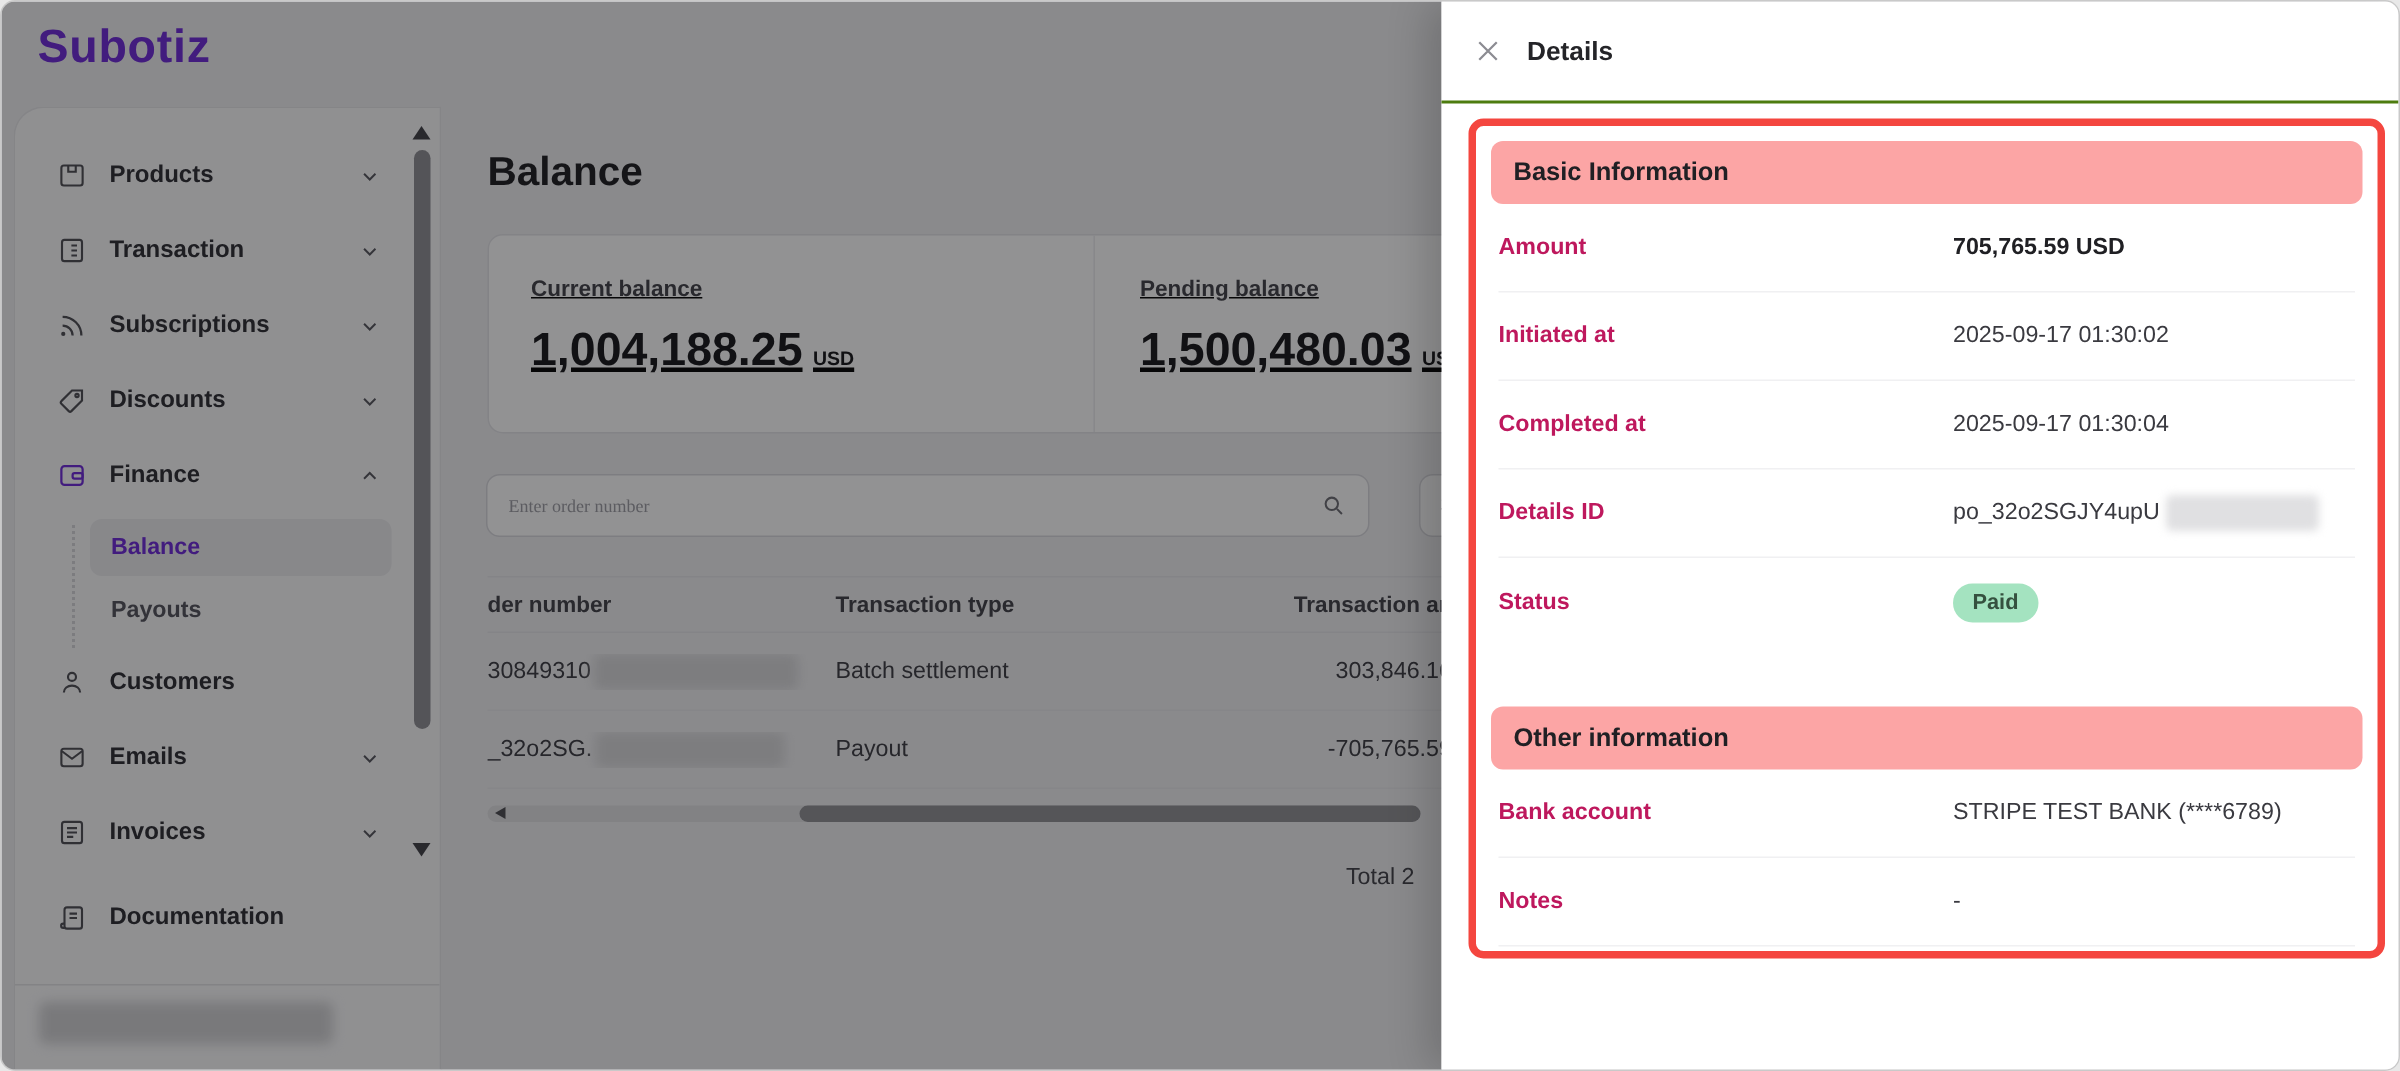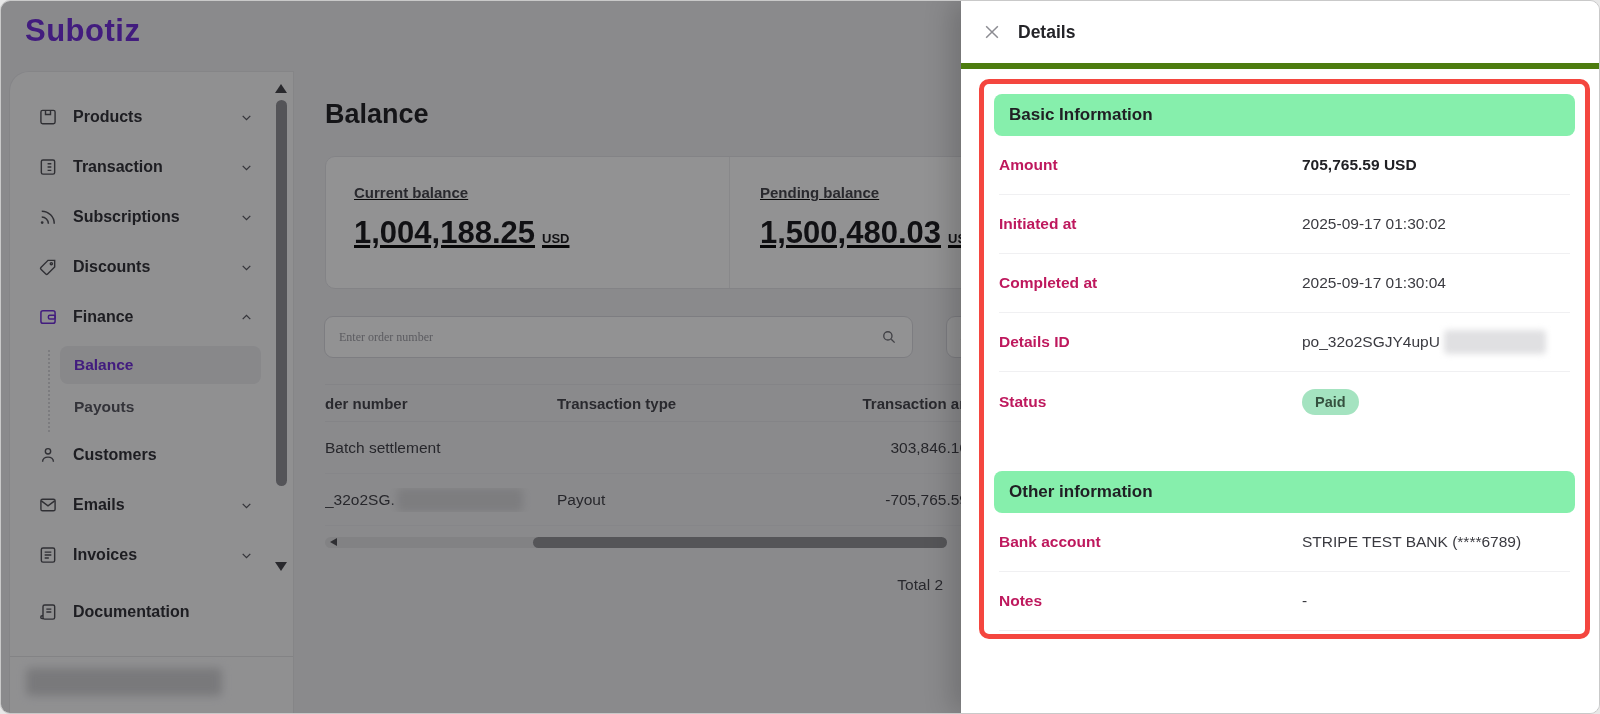--- a/index.html
+++ b/index.html
@@ -94,29 +94,29 @@
     font-size:15.5px; color:#3f3f46; white-space:nowrap; }
 
   
   .dim { position:absolute; left:0; top:0; width:960px; height:714px;
     background:rgba(15,15,18,0.455); z-index:5; }
 
   
   .panel { position:absolute; left:960px; right:0; top:0; bottom:0; background:#fff; z-index:6;
     box-shadow:-10px 0 26px rgba(0,0,0,0.18); }
   .panel-header { height:68px; display:flex; align-items:center; gap:15px; padding:0 20px;
-    border-bottom:6px solid #4d7c0f; }
+    border-bottom:2px solid #4d7c0f; }
   .close-btn { width:22px; height:22px; display:flex; align-items:center; justify-content:center;
     color:#8c8c92; cursor:pointer; }
   .close-btn svg { width:20px; height:20px; }
   .panel-title { font-size:17.5px; font-weight:700; color:#242428; }
 
   .annotation { position:absolute; left:18px; right:9px; top:78px; bottom:74px;
     border:5px solid #f4463f; border-radius:10px; overflow:hidden; }
-  .section-bar { margin:10px 10px 0 10px; background:#86efac; border-radius:8px;
+  .section-bar { margin:10px 10px 0 10px; background:#fca5a5; border-radius:8px;
     padding:11px 15px; font-size:17px; font-weight:700; color:#202024; }
   .rows { padding:0 15px; }
   .d-row { display:flex; align-items:center; min-height:59px; border-bottom:1px solid #f0f0f2; }
   .d-row.no-div { border-bottom:none; }
   .d-label { width:303px; font-size:15.5px; font-weight:700; color:#be185d; }
   .d-value { font-size:15.5px; color:#3a3a40; display:flex; align-items:center; }
   .d-value.bold { font-weight:700; color:#202024; }
   .id-redact { display:inline-block; width:102px; height:24px; background:#e0e0e2;
     border-radius:4px; filter:blur(3px); margin-left:4px; }
   .badge { background:#a4e3c0; color:#35513f; font-size:14.5px; font-weight:600;
@@ -309,20 +309,24 @@
       <span>S</span>
     </div>
 
     <div class="table">
       <div class="t-head">
         <div class="c1">der number</div>
         <div class="c2">Transaction type</div>
         <div class="c3">Transaction amount</div>
       </div>
       <div class="t-row">
+        <div class="c1">
+          <span>30849310</span>
+            <span class="redact r1"></span>
+        </div>
         <div class="c2">Batch settlement</div>
         <div class="c3">303,846.16 USD</div>
       </div>
       <div class="t-row">
         <div class="c1">
           <span>_32o2SG.</span>
             <span class="redact r2"></span>
         </div>
         <div class="c2">Payout</div>
         <div class="c3">-705,765.59 USD</div>

